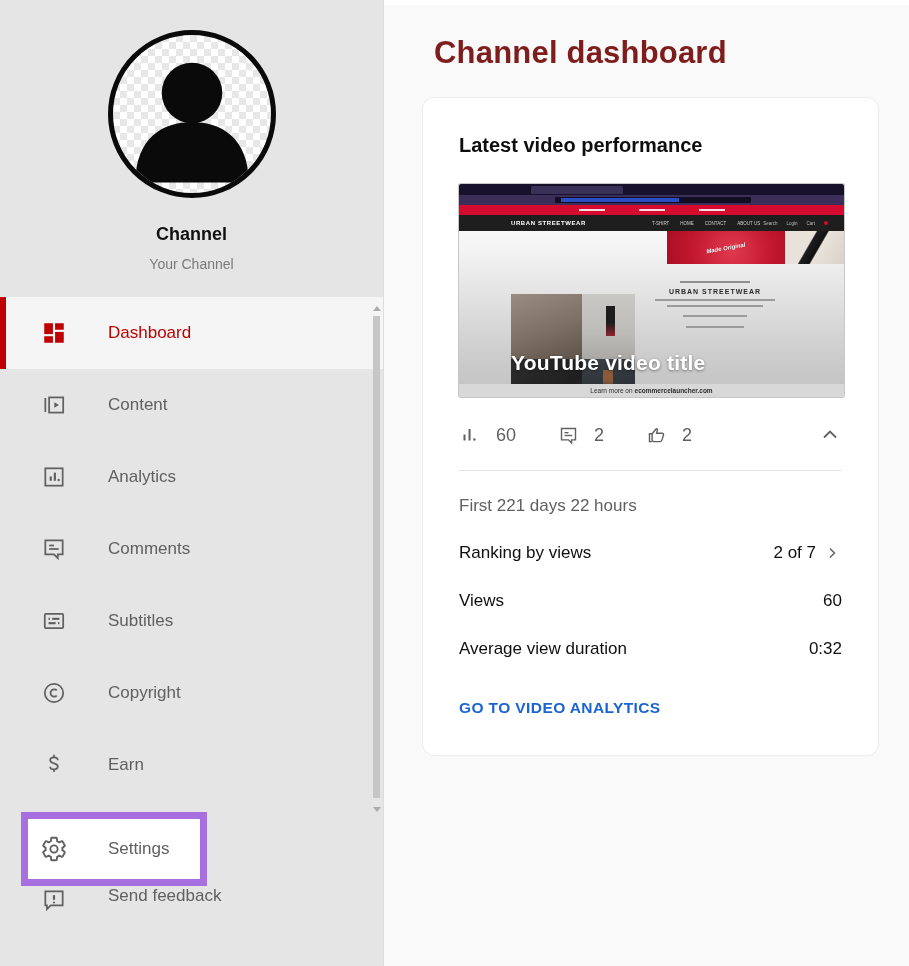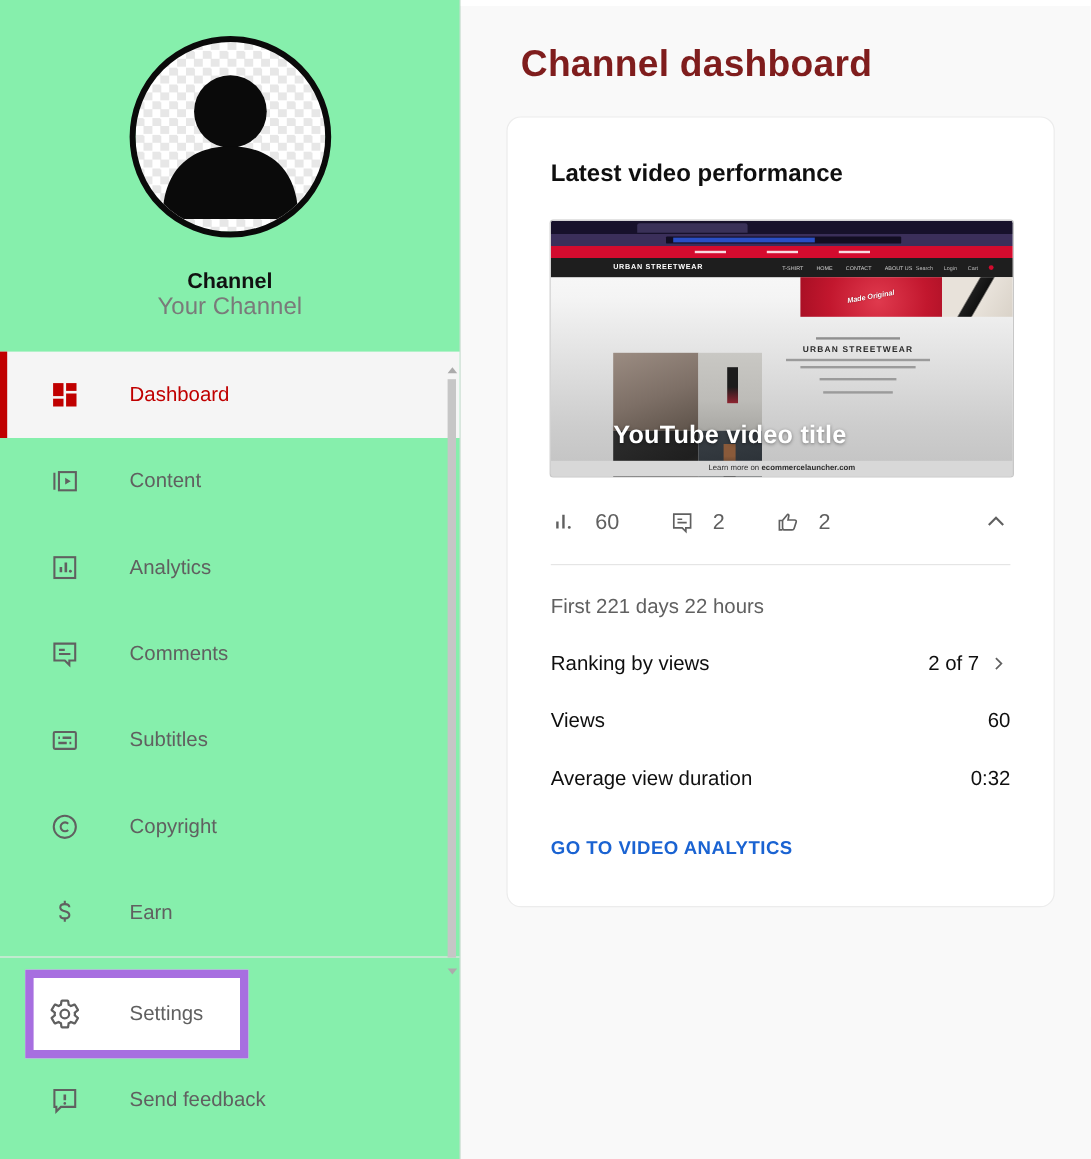--- a/index.html
+++ b/index.html
@@ -1,50 +1,50 @@
 <!DOCTYPE html>
 <html><head>
 <meta charset="utf-8">
 <style>
   * { margin:0; padding:0; box-sizing:border-box; }
   html,body { width:909px; height:966px; overflow:hidden;
     font-family:"Liberation Sans", sans-serif; background:#fff; }
   .app { display:flex; width:909px; height:966px; }
 
   
-  .sidebar { width:384px; background:#86efac; border-right:1px solid #ddd;
+  .sidebar { width:384px; background:#e5e5e5; border-right:1px solid #ddd;
     position:relative; flex:none; }
   .avatar-wrap { display:flex; justify-content:center; margin-top:30px; }
   .avatar { width:168px; height:168px; border-radius:50%; border:5px solid #0a0a0a;
     background-image:repeating-conic-gradient(#e7e7e7 0% 25%, #ffffff 0% 50%);
     background-size:14px 14px; overflow:hidden; position:relative; }
   .avatar svg { position:absolute; left:0; top:0; }
   .channel-name { text-align:center; margin-top:26px; font-size:18px; font-weight:bold; color:#111; }
-  .channel-handle { text-align:center; font-size:20px; color:#7a7a7a; }
+  .channel-handle { text-align:center; margin-top:11px; font-size:14px; color:#7a7a7a; }
 
   .menu { margin-top:25px; }
   .menu-item { height:72px; display:flex; align-items:center; padding-left:40px;
     font-size:17px; font-weight:500; color:#606060; cursor:pointer; position:relative; }
   .menu-item .mi-icon { width:28px; height:28px; flex:none; display:flex;
     align-items:center; justify-content:center; }
   .menu-item .mi-label { margin-left:40px; }
   .menu-item.active { background:#f5f5f5; color:#c00000; }
   .menu-item.active::before { content:""; position:absolute; left:0; top:0;
     width:6px; height:100%; background:#c00000; }
 
   .sidebar-divider { border-top:1px solid #e7e7e7; }
 
   .settings-row { height:84px; position:relative; cursor:pointer; }
   .purple-box { position:absolute; left:21px; top:10px; width:186px; height:74px;
     border:7px solid #a76fe0; background:#fff; display:flex; align-items:center; }
   .purple-box .mi-icon { width:28px; height:28px; margin-left:12px; flex:none;
     display:flex; align-items:center; justify-content:center; }
   .purple-box .mi-label { margin-left:40px; font-size:17px; font-weight:500; color:#606060; }
 
-  .feedback-row { height:70px; display:flex; align-items:center; padding-left:40px;
+  .feedback-row { height:70px; display:flex; padding-left:40px;
     font-size:17px; font-weight:500; color:#606060; cursor:pointer; }
   .feedback-row .mi-icon { width:28px; height:28px; flex:none; display:flex;
     align-items:center; justify-content:center; }
   .feedback-row .mi-label { margin-left:40px; }
 
   
   .side-scroll { position:absolute; right:2px; top:306px; width:8px; height:506px; }
   .scroll-arrow-up { position:absolute; top:0; left:0; width:0; height:0;
     border-left:4px solid transparent; border-right:4px solid transparent;
     border-bottom:5px solid #ababab; }

